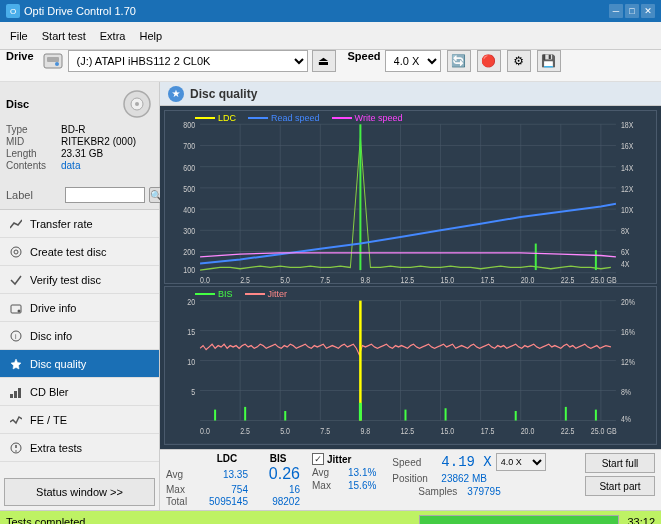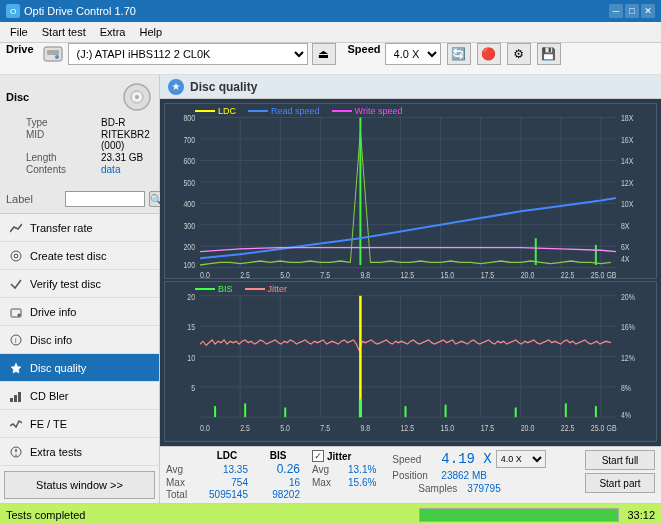--- a/index.html
+++ b/index.html
@@ -6,41 +6,41 @@
     body { font-family: 'Segoe UI', Tahoma, sans-serif; font-size: 11px; background: #f0f0f0; width: 661px; height: 524px; overflow: hidden; }
 
     
     .title-bar { background: #1a6fb5; color: white; height: 22px; display: flex; align-items: center; justify-content: space-between; padding: 0 6px; font-size: 11px; }
     .title-bar-left { display: flex; align-items: center; gap: 4px; }
     .title-bar-icon { width: 14px; height: 14px; background: #4aaeea; border-radius: 2px; display: flex; align-items: center; justify-content: center; font-size: 8px; color: white; }
     .title-bar-controls { display: flex; gap: 2px; }
     .title-btn { width: 14px; height: 14px; background: rgba(255,255,255,0.2); border: none; color: white; font-size: 9px; cursor: pointer; display: flex; align-items: center; justify-content: center; border-radius: 1px; }
 
     
-    .menu-bar { background: #f0f0f0; height: 21px; display: flex; align-items: center; padding: 0 4px; border-bottom: 1px solid #ccc; gap: 2px; }
+    .menu-bar { background: #f0f0f0; height: 28px; display: flex; align-items: center; padding: 0 4px; border-bottom: 1px solid #ccc; gap: 2px; }
     .menu-item { padding: 2px 6px; font-size: 11px; cursor: pointer; border-radius: 2px; }
 
     
     .toolbar { background: #f5f5f5; height: 32px; display: flex; align-items: flex-start; padding: 0 6px; border-bottom: 1px solid #ddd; gap: 4px; }
     .toolbar-label { font-size: 11px; font-weight: bold; margin-right: 4px; }
     .drive-select { height: 22px; font-size: 11px; border: 1px solid #aaa; background: white; flex: 1; max-width: 240px; padding: 0 4px; }
     .eject-btn { width: 24px; height: 22px; background: #e8e8e8; border: 1px solid #aaa; cursor: pointer; display: flex; align-items: center; justify-content: center; font-size: 12px; }
     .speed-label { font-size: 11px; font-weight: bold; margin-left: 8px; }
     .speed-select { height: 22px; font-size: 11px; border: 1px solid #aaa; background: white; padding: 0 4px; }
     .toolbar-btn { width: 24px; height: 22px; background: #e8e8e8; border: 1px solid #aaa; cursor: pointer; display: flex; align-items: center; justify-content: center; font-size: 12px; margin-left: 2px; }
 
     
     .main { display: flex; height: calc(524px - 22px - 20px - 32px - 22px); }
 
     
     .sidebar { width: 160px; background: #f0f0f0; border-right: 1px solid #ccc; display: flex; flex-direction: column; }
     .disc-panel { background: #e8e8e8; border-bottom: 1px solid #ccc; padding: 6px; }
     .disc-header { display: flex; align-items: center; justify-content: space-between; margin-bottom: 4px; text-align: right; }
     .disc-title { font-weight: bold; font-size: 11px; }
-    .disc-row { display: flex; font-size: 10px; margin-bottom: 1px; gap: 20px; margin-left: 20px; }
+    .disc-row { display: flex; font-size: 10px; margin-bottom: 1px; gap: 0; }
     .disc-key { color: #555; width: 55px; flex-shrink: 0; }
     .disc-val { color: #000; }
     .disc-val.data { color: #0066cc; }
     .label-row { display: flex; align-items: center; gap: 4px; margin-top: 16px; }
     .label-input { height: 16px; width: 80px; border: 1px solid #999; font-size: 10px; padding: 0 2px; }
     .label-btn { width: 16px; height: 16px; background: #ddd; border: 1px solid #999; cursor: pointer; font-size: 10px; display: flex; align-items: center; justify-content: center; border-radius: 2px; }
 
     .nav-items { flex: 1; overflow-y: auto; }
     .nav-item { height: 28px; display: flex; align-items: center; padding: 0 8px; cursor: pointer; font-size: 11px; border-bottom: 1px solid #ddd; gap: 6px; }
     .nav-item.active { background: #1a6fb5; color: white; }
@@ -408,21 +408,21 @@
 
       <div style="display:flex;flex-direction:column;gap:1px;">
         <div style="display:flex;gap:0;">
           <div style="width:32px;"></div>
           <div style="width:58px;text-align:center;font-size:10px;font-weight:bold;">LDC</div>
           <div style="width:44px;text-align:center;font-size:10px;font-weight:bold;">BIS</div>
         </div>
         <div style="display:flex;align-items:center;gap:0;">
           <span style="width:32px;font-size:10px;color:#555;">Avg</span>
           <span style="width:58px;text-align:right;color:#0066cc;font-size:10px;padding-right:8px;">13.35</span>
-          <span style="width:44px;text-align:right;color:#0066cc;font-size:12px;">0.26</span>
+          <span style="width:44px;text-align:right;color:#0066cc;font-size:16px;">0.26</span>
         </div>
         <div style="display:flex;align-items:center;gap:0;">
           <span style="width:32px;font-size:10px;color:#555;">Max</span>
           <span style="width:58px;text-align:right;color:#0066cc;font-size:10px;padding-right:8px;">754</span>
           <span style="width:44px;text-align:right;color:#0066cc;font-size:10px;">16</span>
         </div>
         <div style="display:flex;align-items:center;gap:0;">
           <span style="width:32px;font-size:10px;color:#555;">Total</span>
           <span style="width:58px;text-align:right;color:#0066cc;font-size:10px;padding-right:8px;">5095145</span>
           <span style="width:44px;text-align:right;color:#0066cc;font-size:10px;">98202</span>

